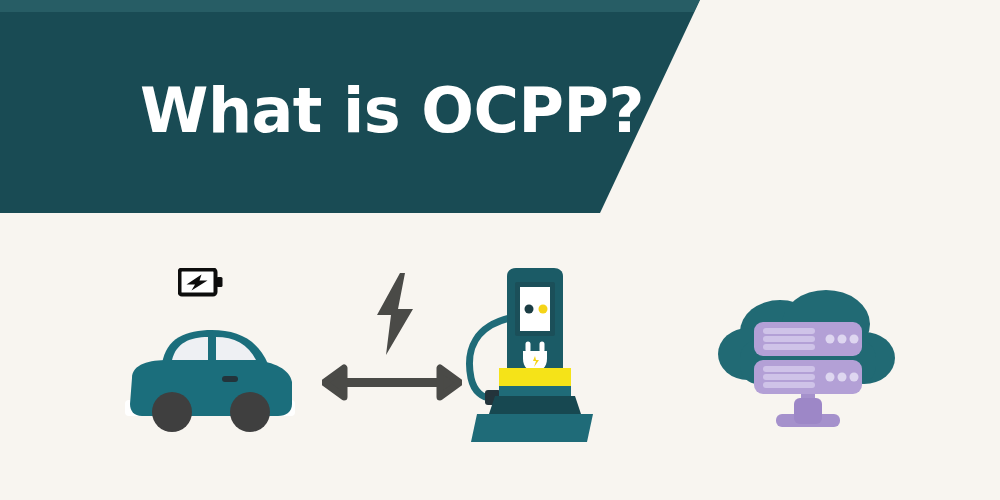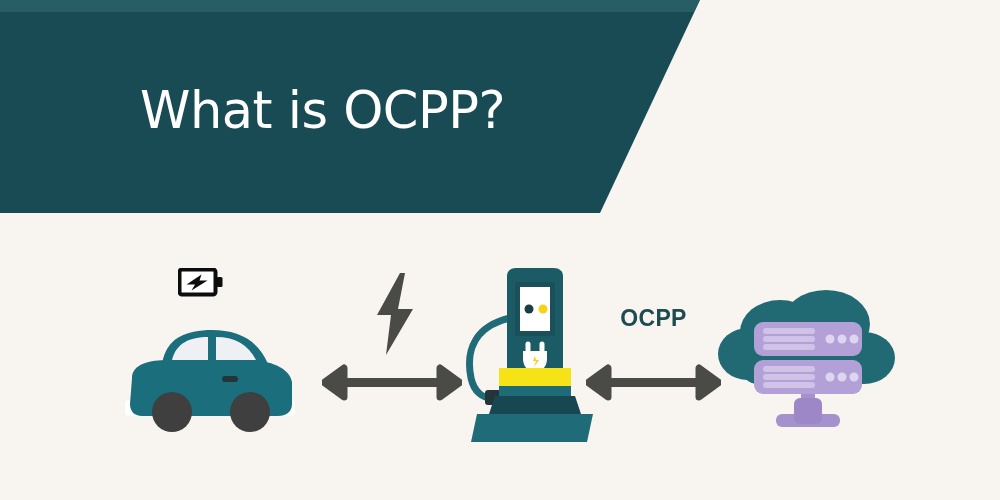--- a/index.html
+++ b/index.html
@@ -40,23 +40,23 @@
     height: 12px;
     background: #2a6069;
     clip-path: polygon(0 0, 700px 0, 694px 12px, 0 12px);
     -webkit-clip-path: polygon(0 0, 700px 0, 694px 12px, 0 12px);
     opacity: 0.85;
   }
   .banner-title {
     position: absolute;
     left: 140px;
     top: 76px;
-    font-size: 51px;
+    font-size: 62px;
     line-height: 70px;
-    font-weight: normal;
+    font-weight: bold;
     color: #ffffff;
     letter-spacing: -0.5px;
     white-space: nowrap;
     font-family: "DejaVu Sans", sans-serif;
   }
 
   
   .scene {
     position: absolute;
     left: 0;
@@ -190,30 +190,20 @@
 
           <rect x="44" y="118" width="72" height="10" fill="#1f6b78"></rect>
 
           <path d="M40 128 L120 128 L126 146 L34 146 Z" fill="#174851"></path>
 
           <path d="M22 146 L138 146 L132 174 L16 174 Z" fill="#1f6b78"></path>
         </svg>
       </div>
     </div>
 
-    <div class="node link-ocpp">
-      <div class="ocpp-label">OCPP</div>
-      <div class="arrow2">
-        <svg width="135" height="40" viewBox="0 0 135 40">
-          <rect x="18" y="15" width="99" height="9" fill="#4a4a47"></rect>
-          <path d="M2 19.5 L22 5 L22 34 Z" fill="#4a4a47" stroke="#4a4a47" stroke-width="7" stroke-linejoin="round"></path>
-          <path d="M133 19.5 L113 5 L113 34 Z" fill="#4a4a47" stroke="#4a4a47" stroke-width="7" stroke-linejoin="round"></path>
-        </svg>
-      </div>
-    </div>
 
     <div class="node cloud-group">
       <div>
         <svg width="180" height="150" viewBox="0 0 180 150">
 
           <g fill="#216a74">
             <ellipse cx="62" cy="44" rx="40" ry="32"></ellipse>
             <ellipse cx="108" cy="36" rx="44" ry="34"></ellipse>
             <ellipse cx="30" cy="66" rx="30" ry="26"></ellipse>
             <ellipse cx="146" cy="70" rx="31" ry="26"></ellipse>

